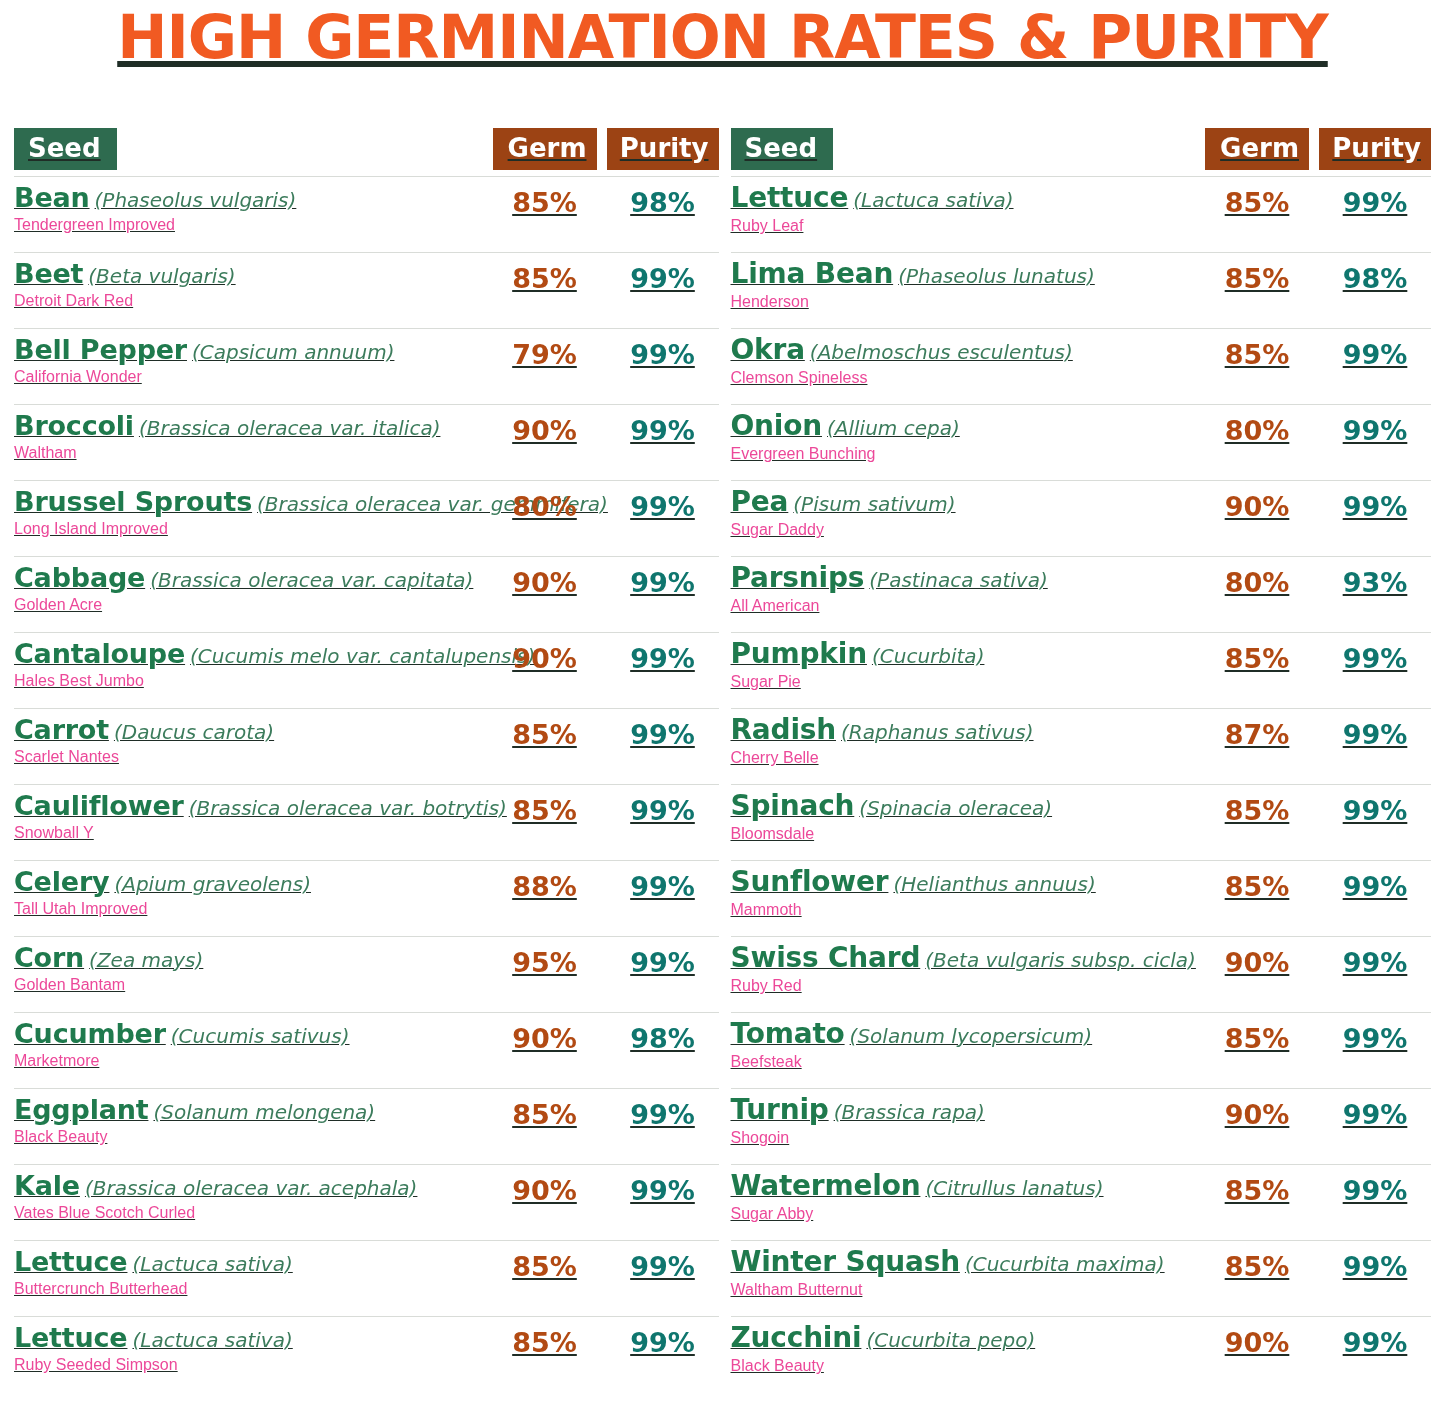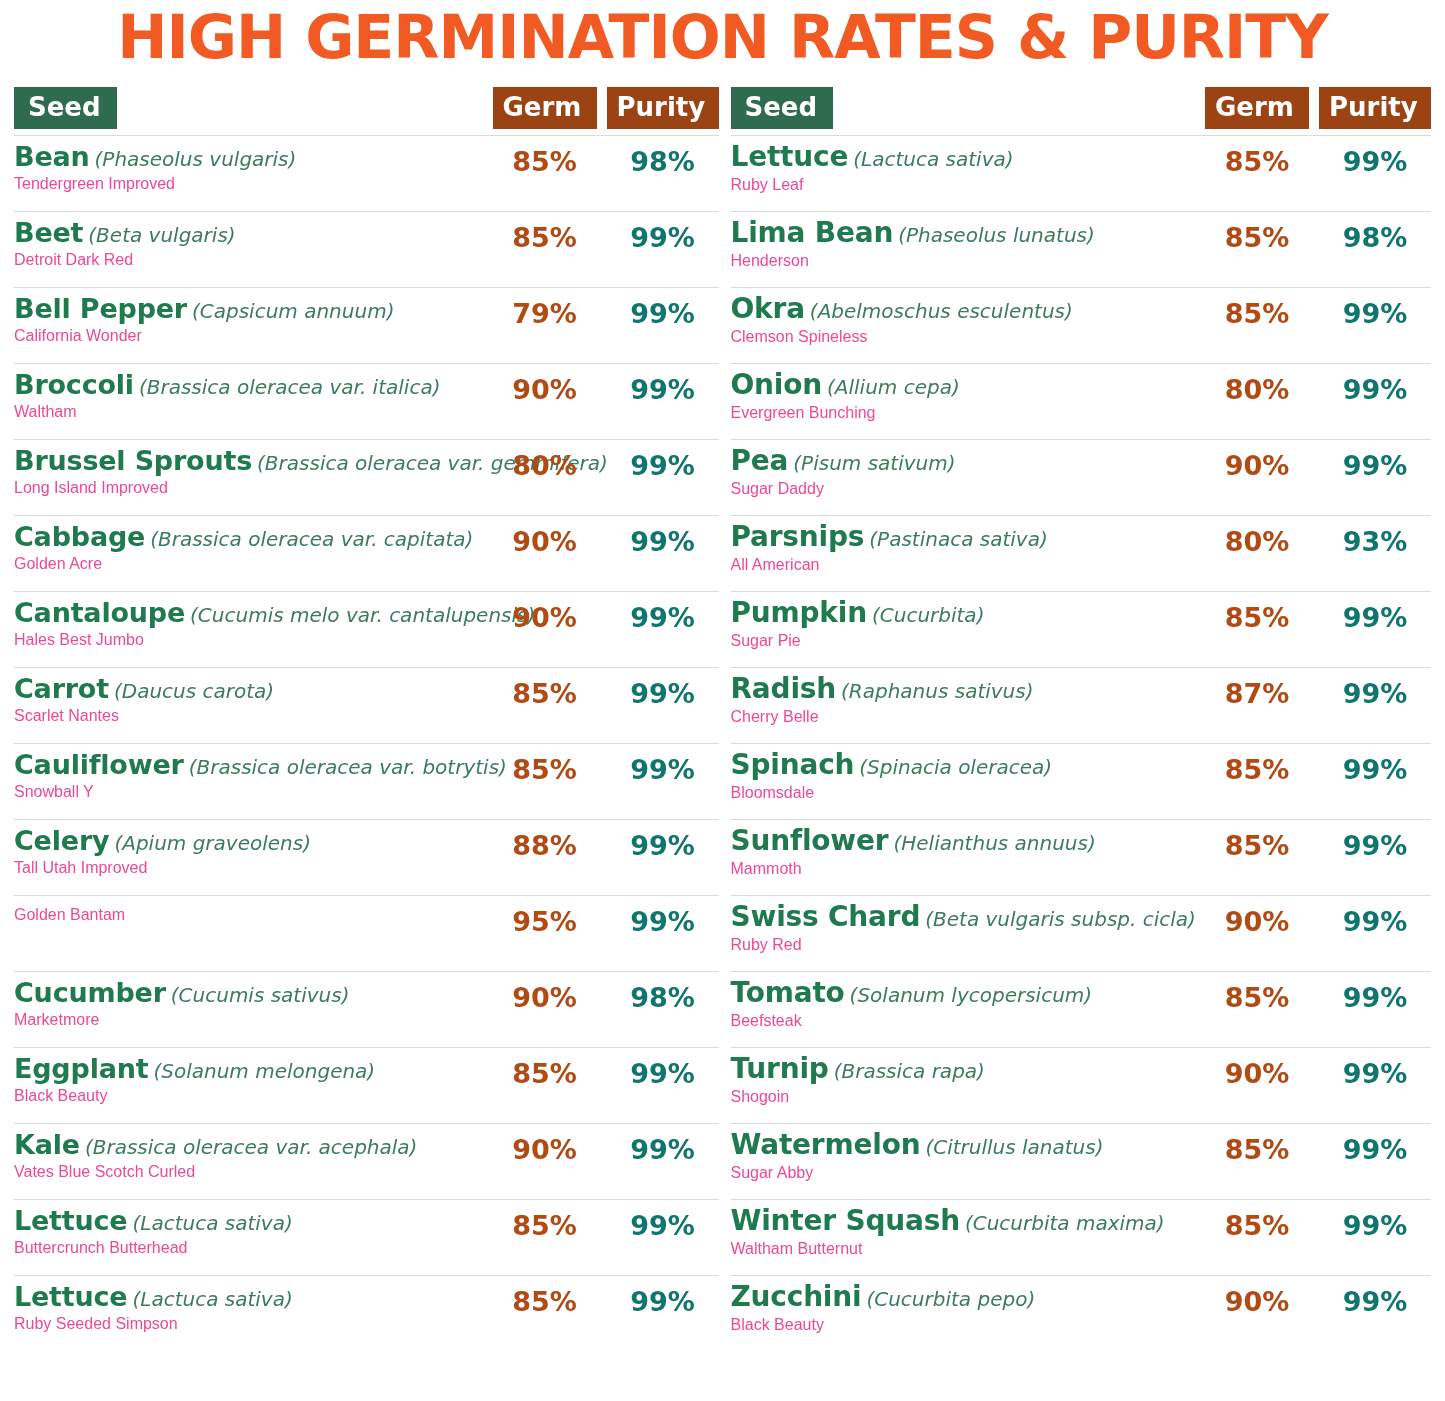--- a/index.html
+++ b/index.html
@@ -13,36 +13,38 @@
     height: 1401px;
     font-family: "Liberation Sans", sans-serif;
     color: #1f2d26;
     overflow: hidden;
   }
   .page {
     width: 1445px;
     height: 1401px;
     position: relative;
     padding: 0 8px;
+    text-decoration: underline;
   }
   .title {
     font-family: "DejaVu Sans", sans-serif;
     font-weight: bold;
     font-size: 60px;
     letter-spacing: -1px;
     color: #f15a22;
     text-align: center;
     padding: 6px 0 18px 0;
     line-height: 1.05;
     white-space: nowrap;
   }
   .columns {
     display: flex;
     gap: 0px;
     align-items: flex-start;
+    margin-top: 41px;
   }
   .col {
     width: 50%;
     padding: 0 6px;
   }
   .col-left { padding-right: 4px; }
   .col-right { padding-left: 8px; }
 
   .head-row {
     display: flex;
@@ -60,21 +62,21 @@
   }
   .head-spacer { flex: 1; }
   .head-germ, .head-purity {
     background: #9c4314;
     color: #ffffff;
     font-family: "DejaVu Sans", sans-serif;
     font-weight: bold;
     font-size: 26px;
     padding: 7px 10px 9px 10px;
     line-height: 1;
-    text-align: left;
+    text-align: right;
   }
   .head-germ { width: 104px; margin-right: 10px; }
   .head-purity { width: 112px; }
 
   .row {
     display: flex;
     align-items: flex-start;
     border-top: 1px solid #d9dcd8;
     padding: 6px 0 5px 0;
     min-height: 76px;
@@ -219,20 +221,21 @@
           <div class="row">
             <div class="row-names">
               <div class="nameline"><span class="common">Celery</span><span class="latin">(Apium graveolens)</span></div>
               <div class="variety">Tall Utah Improved</div>
             </div>
             <div class="val val-germ">88%</div>
             <div class="val val-purity">99%</div>
           </div>
           <div class="row">
             <div class="row-names">
+              <div class="nameline"><span class="common">Corn</span><span class="latin">(Zea mays)</span></div>
               <div class="variety">Golden Bantam</div>
             </div>
             <div class="val val-germ">95%</div>
             <div class="val val-purity">99%</div>
           </div>
           <div class="row">
             <div class="row-names">
               <div class="nameline"><span class="common">Cucumber</span><span class="latin">(Cucumis sativus)</span></div>
               <div class="variety">Marketmore</div>
             </div>

